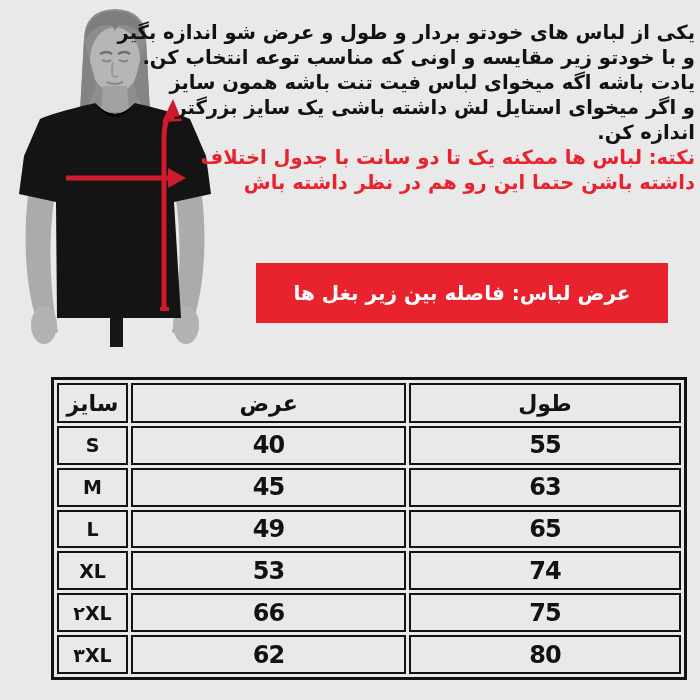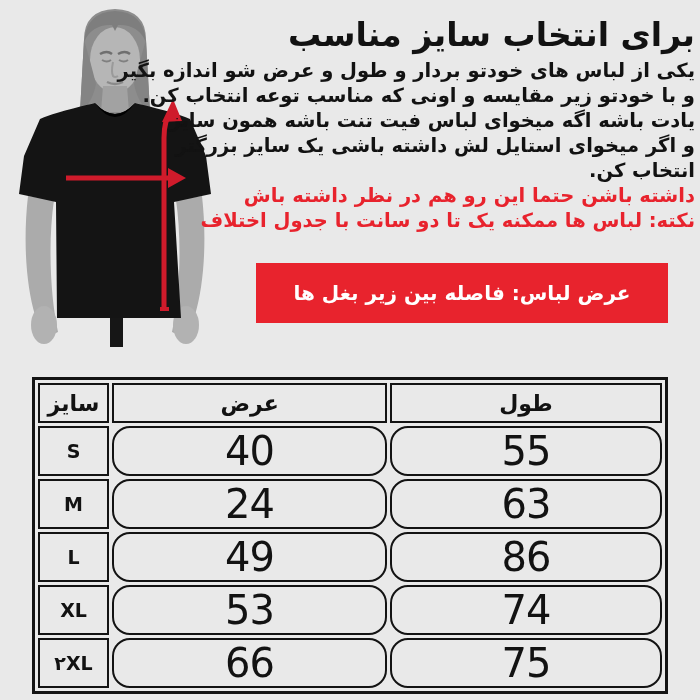--- a/index.html
+++ b/index.html
@@ -25,30 +25,30 @@
     position:absolute;left:256px;top:263px;width:412px;height:60px;
     background:#e8232d;color:#ffffff;direction:rtl;
     display:flex;flex-direction:row;justify-content:center;align-items:center;
   }
   .legend-line{font-size:20px;font-weight:bold;line-height:27px;white-space:nowrap;}
   
   .table-wrap{position:absolute;left:32px;top:377px;width:636px;height:303px;}
   table.size-table{
     width:100%;height:100%;table-layout:fixed;
     border-collapse:separate;border-spacing:3px;
-    border:3px solid #131313;background:transparent;
+    border:3px solid #131313;background:transparent;margin-left:19px;
   }
   .size-table th,.size-table td{
     border:2px solid #131313;text-align:center;vertical-align:middle;padding:0;
     background:transparent;overflow:hidden;
   }
   .size-table thead tr{height:40px;}
   .size-table th{font-size:22px;font-weight:bold;}
   .size-table td.cell-size{font-size:19px;font-weight:bold;}
-  .size-table td.cell-num{font-size:40px;font-weight:normal;letter-spacing:-1px;border-radius:18px;}
+  .size-table td.cell-num{font-size:24px;font-weight:bold;letter-spacing:-1px;}
   .col-size{width:11.5%;} .col-width{width:44.5%;} .col-length{width:44%;}
 </style>
 </head>
 <body>
 
 <div class="page">
 
   <div class="model-area">
     <svg viewBox="0 0 230 375" xmlns="http://www.w3.org/2000/svg">
 
@@ -85,29 +85,28 @@
       </g>
 
       <g>
         <path d="M66,178 L170,178" stroke="#cf1b2b" stroke-width="5" fill="none"></path>
         <polygon points="168,168 186,178 168,188" fill="#cf1b2b"></polygon>
       </g>
     </svg>
   </div>
 
   <div class="text-col">
-    <div class="title">برای انتخاب سایز مناسب</div>
     <div class="intro">
       <div class="intro-line">یکی از لباس های خودتو بردار و طول و عرض شو اندازه بگیر</div>
       <div class="intro-line">و با خودتو زیر مقایسه و اونی که مناسب توعه انتخاب کن.</div>
       <div class="intro-line">یادت باشه اگه میخوای لباس فیت تنت باشه همون سایز</div>
       <div class="intro-line">و اگر میخوای استایل لش داشته باشی یک سایز بزرگتر</div>
-      <div class="intro-line">انتخاب کن.</div>
+      <div class="intro-line">اندازه کن.</div>
+      <div class="note-line">نکته: لباس ها ممکنه یک تا دو سانت با جدول اختلاف</div>
       <div class="note-line">داشته باشن حتما این رو هم در نظر داشته باش</div>
-      <div class="note-line">نکته: لباس ها ممکنه یک تا دو سانت با جدول اختلاف</div>
     </div>
   </div>
 
   <div class="legend-box">
     <div class="legend-line">عرض لباس: فاصله بین زیر بغل ها</div>
   </div>
 
   <div class="table-wrap">
     <table class="size-table">
       <colgroup>
@@ -123,35 +122,40 @@
         </tr>
       </thead>
       <tbody>
         <tr>
           <td class="cell-size" dir="ltr">S</td>
           <td class="cell-num">40</td>
           <td class="cell-num">55</td>
         </tr>
         <tr>
           <td class="cell-size" dir="ltr">M</td>
-          <td class="cell-num">24</td>
+          <td class="cell-num">45</td>
           <td class="cell-num">63</td>
         </tr>
         <tr>
           <td class="cell-size" dir="ltr">L</td>
           <td class="cell-num">49</td>
-          <td class="cell-num">86</td>
+          <td class="cell-num">65</td>
         </tr>
         <tr>
           <td class="cell-size" dir="ltr">XL</td>
           <td class="cell-num">53</td>
           <td class="cell-num">74</td>
         </tr>
         <tr>
           <td class="cell-size" dir="ltr">۲XL</td>
           <td class="cell-num">66</td>
           <td class="cell-num">75</td>
         </tr>
+        <tr>
+          <td class="cell-size" dir="ltr">۳XL</td>
+          <td class="cell-num">62</td>
+          <td class="cell-num">80</td>
+        </tr>
       </tbody>
     </table>
   </div>
 
 </div>
 
 </body></html>

